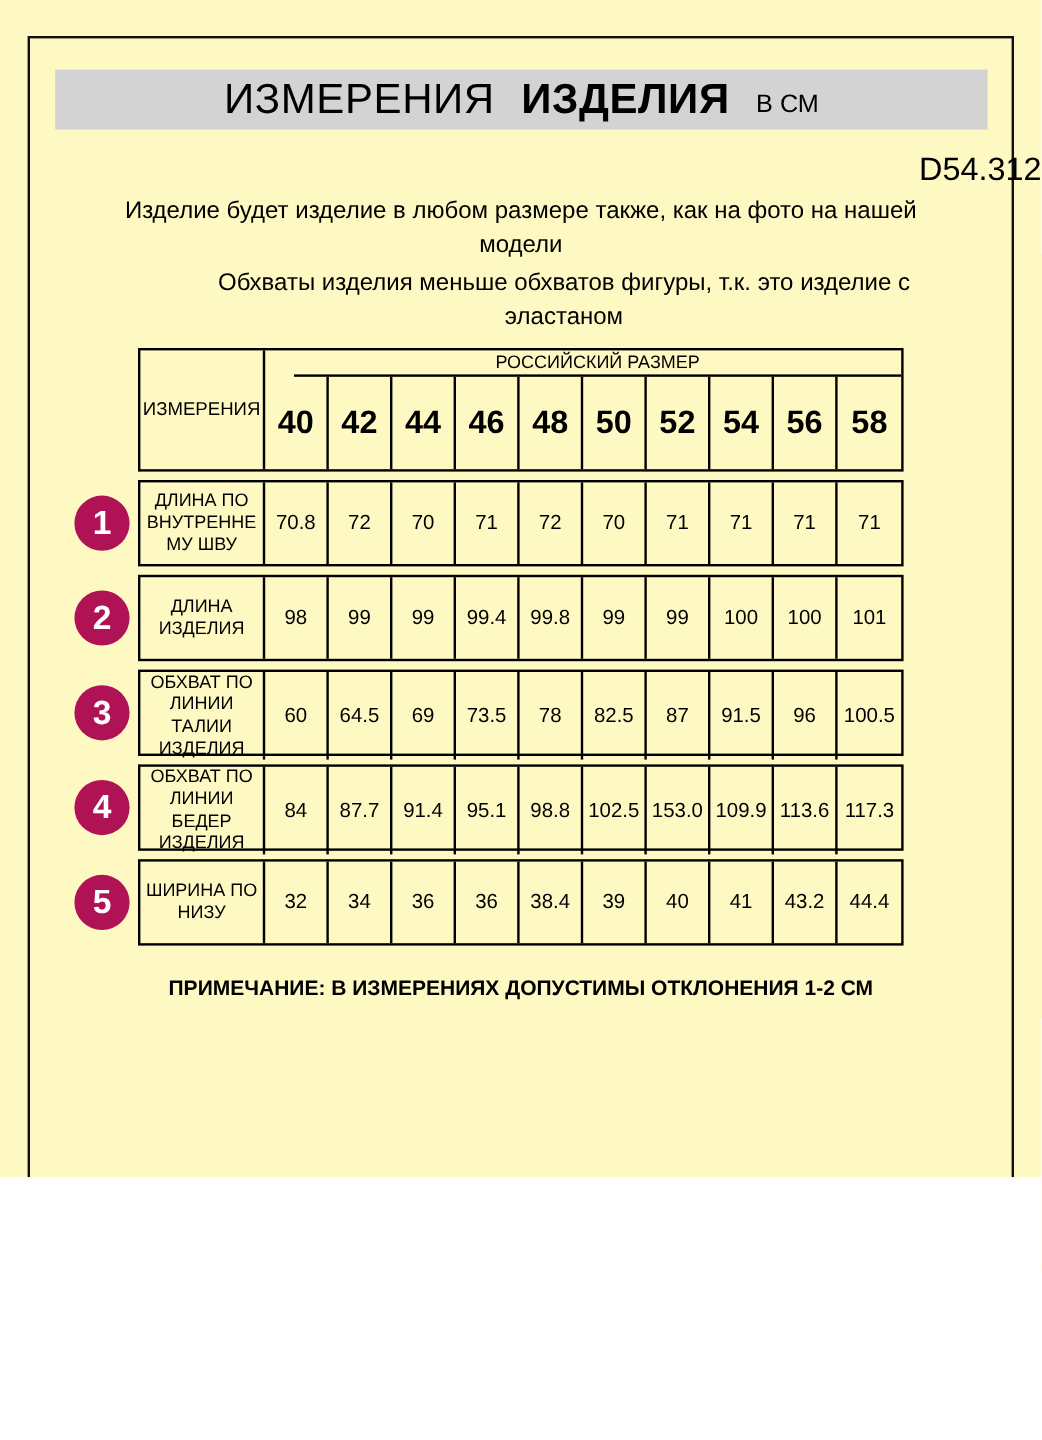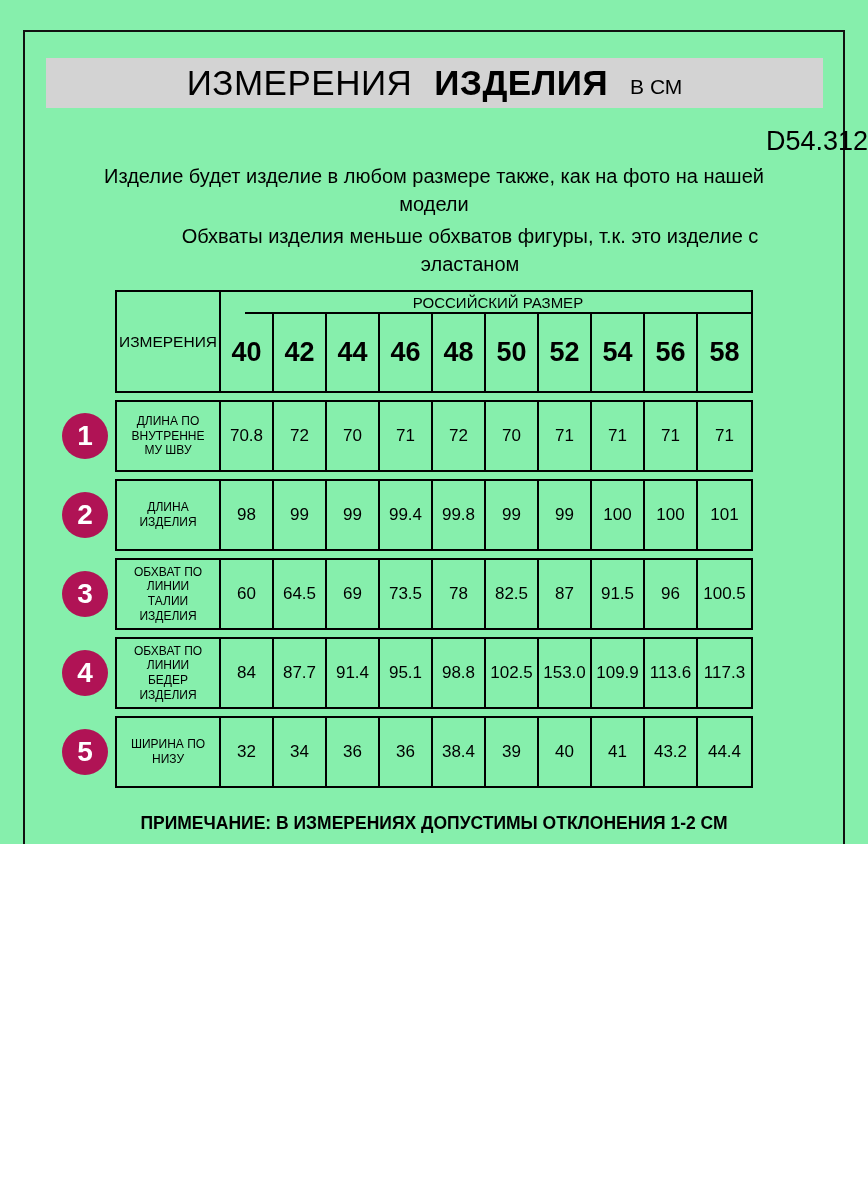--- a/index.html
+++ b/index.html
@@ -1,19 +1,19 @@
 <!DOCTYPE html>
 <html style="--badge: #b01355; --band: #d3d3d3;"><head>
 <meta charset="utf-8">
 <style>
   html,body{margin:0;padding:0;background:#fff;}
   .page{
     position:relative;
-    width:868px;height:844px;
-    background:#86efac;
+    width:868px;height:981px;
+    background:#fef9c3;
     font-family:"Liberation Sans", sans-serif;
     color:#000;
     overflow:hidden;
   }
   .frame{
     position:absolute;left:23px;top:30px;width:822px;height:1165px;
     border:2px solid #111;box-sizing:border-box;
   }
   .band{
     position:absolute;left:46px;top:58px;width:777px;height:50px;
@@ -49,21 +49,21 @@
     grid-template-columns:104px repeat(10,53px);
   }
   .cell{
     display:flex;align-items:center;justify-content:center;
     text-align:center;border-right:2px solid #000;box-sizing:border-box;
   }
   .no-br{border-right:none;border-radius:10px;}
   .corner{grid-row:1/3;grid-column:1;font-size:15.5px;white-space:nowrap;}
   .group{grid-row:1;grid-column:2/12;border-right:none;border-bottom:2px solid #000;font-size:15px;margin-left:24px;}
   .size{font-size:27px;font-weight:bold;}
-  .rlabel{font-size:12px;line-height:1.22;white-space:pre-line;}
+  .rlabel{font-size:15px;line-height:1.22;white-space:pre-line;}
   .rval{font-size:17px;}
   .badges{position:absolute;left:0;top:0;width:100%;height:100%;pointer-events:none;}
   .badge{
     position:absolute;left:62px;width:46px;height:46px;border-radius:50%;
     background:var(--badge,#b01355);
     color:#fff;font-size:28px;font-weight:bold;
     display:flex;align-items:center;justify-content:center;
   }
   .footnote{
     position:absolute;left:0;top:813px;width:100%;

